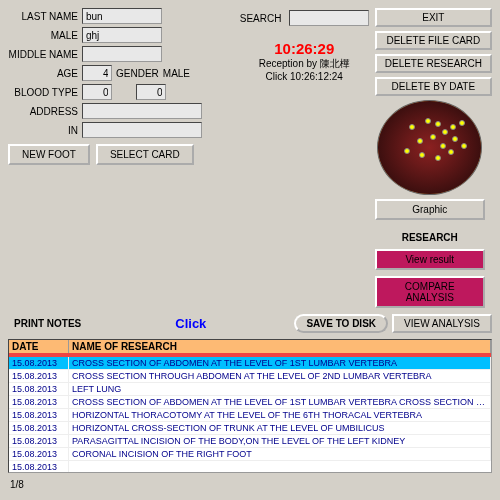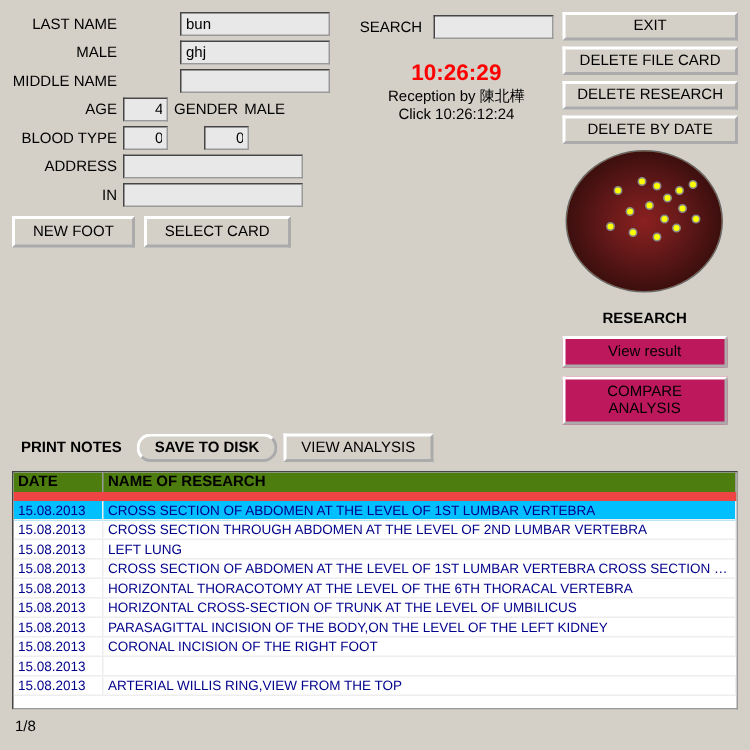--- a/index.html
+++ b/index.html
@@ -3,21 +3,21 @@
   <meta charset="utf-8">
   <style>
     * { box-sizing: border-box; margin: 0; padding: 0; font-family: Arial, sans-serif; font-size: 11px; }
     body { background: #d4d0c8; width: 500px; height: 500px; overflow: hidden; }
     .main-container { width: 500px; height: 500px; background: #d4d0c8; padding: 8px; display: flex; flex-direction: column; gap: 4px; }
     .top-section { display: flex; gap: 6px; }
     .left-panel { flex: 1; display: flex; flex-direction: column; gap: 3px; }
     .form-row { display: flex; align-items: center; gap: 4px; }
     .form-label { color: #000; min-width: 70px; text-align: right; font-size: 10px; }
     .form-input { background: #e8e8e8; border: 1px inset #999; height: 16px; padding: 1px 3px; font-size: 10px; }
-    .form-input-wide { width: 100px; margin-left: 38px; }
+    .form-input-wide { width: 80px; }
     .form-input-small { width: 40px; padding-left: 20px; }
     .center-panel { display: flex; flex-direction: column; align-items: center; justify-content: flex-start; padding-top: 2px; }
     .time-display { color: red; font-size: 15px; font-weight: bold; text-align: center; }
     .reception-text { font-size: 10px; text-align: center; color: #000; }
     .time-local { font-size: 10px; text-align: center; color: #000; }
     .right-panel { display: flex; flex-direction: column; gap: 4px; }
     .btn { background: #d4d0c8; border: 2px outset #fff; padding: 2px 8px; cursor: pointer; font-size: 10px; text-align: center; min-width: 110px; }
     .action-buttons { display: flex; gap: 6px; padding: 3px 0; }
     .btn-action { background: #d4d0c8; border: 2px outset #fff; padding: 3px 12px; cursor: pointer; font-size: 10px; }
     .image-panel { width: 110px; display: flex; flex-direction: column; align-items: center; gap: 4px; }
@@ -26,21 +26,21 @@
     .dot { position: absolute; width: 6px; height: 6px; border-radius: 50%; background: yellow; border: 1px solid #888; }
     .graphic-btn { background: #d4d0c8; border: 2px outset #fff; padding: 3px 16px; cursor: pointer; font-size: 10px; width: 100%; text-align: center; }
     .research-label { font-size: 10px; font-weight: bold; text-align: center; }
     .research-btn { background: #be185d; border: 2px outset #fff; padding: 3px 8px; cursor: pointer; font-size: 10px; width: 100%; text-align: center; margin-top: 2px; }
     .toolbar-section { display: flex; align-items: center; gap: 4px; padding: 2px 0; }
     .print-notes-label { font-size: 10px; padding: 2px 6px; font-weight: bold; }
     .save-btn { background: #d4d0c8; border: 2px outset #fff; padding: 2px 10px; cursor: pointer; font-size: 10px; font-weight: bold; border-radius: 10px; }
     .view-btn { background: #d4d0c8; border: 2px outset #fff; padding: 2px 10px; cursor: pointer; font-size: 10px; }
     .click-text { color: blue; font-size: 13px; font-weight: bold; text-align: center; flex: 1; }
     .table-section { flex: 1; overflow: hidden; border: 1px inset #999; background: #fff; }
-    .table-header { display: flex; background: #4d7c0f; border-bottom: 6px solid #ef4444; }
+    .table-header { display: flex; background: #fdba74; border-bottom: 4px solid #ef4444; }
     .th { font-size: 10px; font-weight: bold; padding: 1px 3px; border-right: 1px solid #999; }
     .th-date { width: 60px; }
     .th-name { flex: 1; }
     .table-body { overflow-y: auto; height: 130px; }
     .table-row { display: flex; border-bottom: 1px solid #eee; cursor: pointer; }
     .table-row.selected { background: #00bfff; }
     .td { font-size: 9px; padding: 1px 3px; border-right: 1px solid #eee; overflow: hidden; white-space: nowrap; text-overflow: ellipsis; }
     .td-date { width: 60px; color: #00008b; }
     .td-name { flex: 1; color: #00008b; }
     .footer-row { display: flex; align-items: center; padding: 2px; background: #d4d0c8; }
@@ -124,30 +124,32 @@
               <div class="dot" style="left: 38%; top: 40%;"></div>
               <div class="dot" style="left: 60%; top: 45%;"></div>
               <div class="dot" style="left: 72%; top: 38%;"></div>
               <div class="dot" style="left: 25%; top: 50%;"></div>
               <div class="dot" style="left: 40%; top: 55%;"></div>
               <div class="dot" style="left: 55%; top: 58%;"></div>
               <div class="dot" style="left: 68%; top: 52%;"></div>
               <div class="dot" style="left: 80%; top: 45%;"></div>
             </div>
         </div>
+        <button class="graphic-btn">Graphic</button>
         <div style="height:4px;"></div>
         <span class="research-label">RESEARCH</span>
         <button class="research-btn">View result</button>
         <button class="research-btn">COMPARE ANALYSIS</button>
       </div>
     </div>
   </div>
 
   <div class="toolbar-section">
     <span class="print-notes-label">PRINT NOTES</span>
+    <span class="click-text">Click</span>
     <button class="save-btn">SAVE TO DISK</button>
     <button class="view-btn">VIEW ANALYSIS</button>
   </div>
 
   <div class="table-section">
     <div class="table-header">
       <div class="th th-date">DATE</div>
       <div class="th th-name">NAME OF RESEARCH</div>
     </div>
     <div class="table-body" id="table-body">

